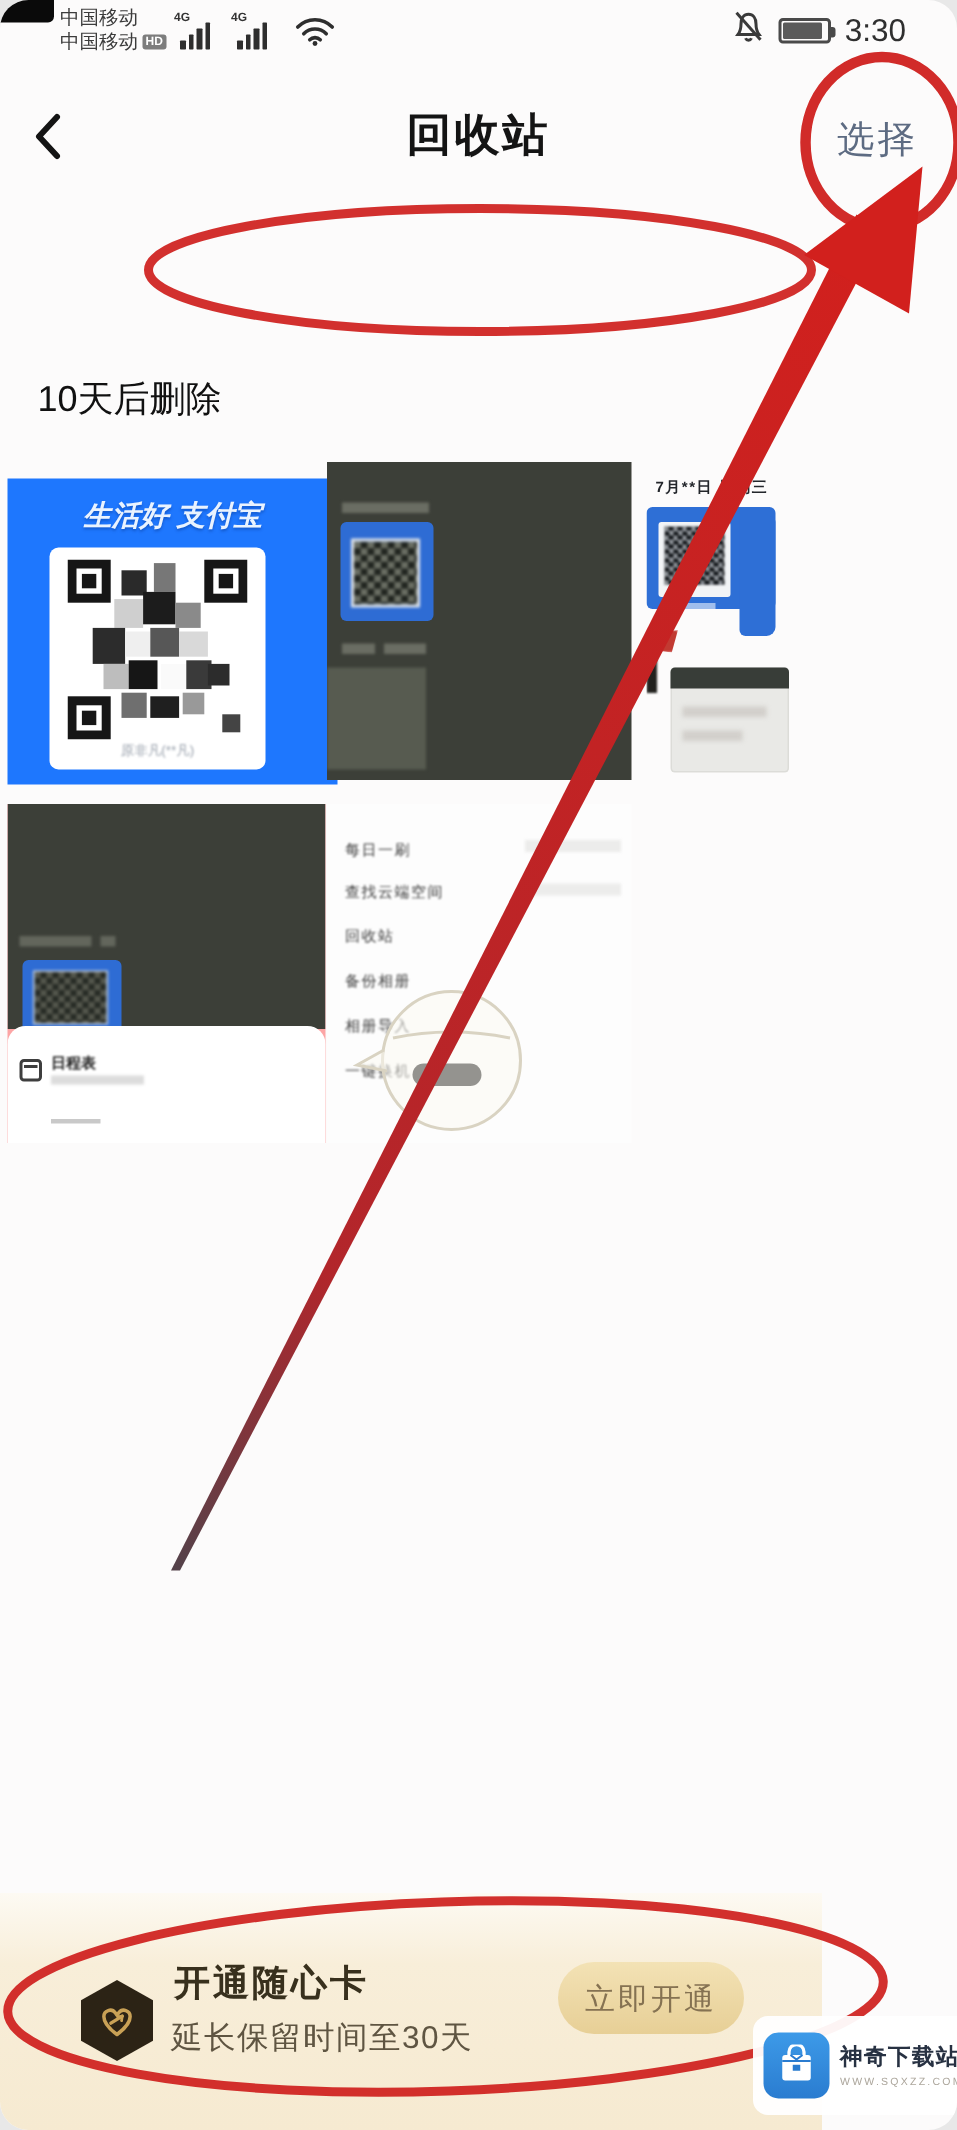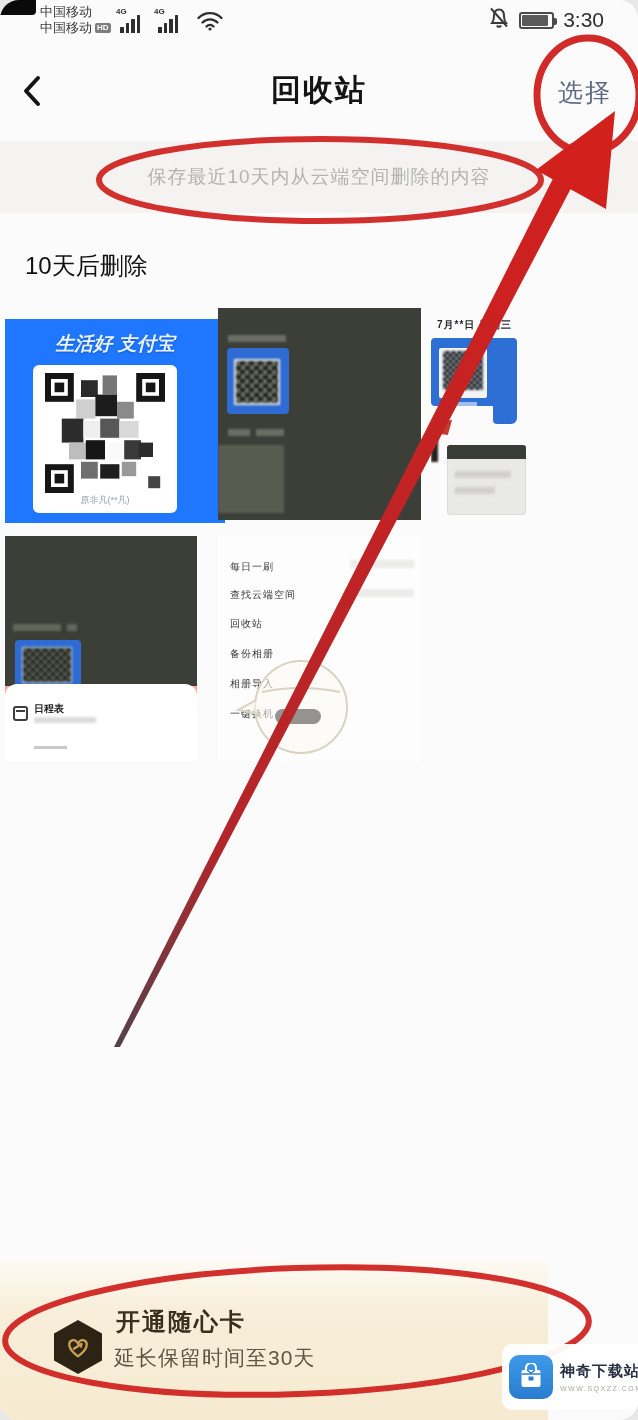--- a/index.html
+++ b/index.html
@@ -93,21 +93,21 @@
               filter:blur(0.6px); }
   .t3 .pole { position:absolute; left:0px; top:122px; width:7px; height:28px;
               background:#23221f; filter:blur(0.8px); }
   .t3 .receipt { position:absolute; left:16px; top:133px; width:79px; height:70px;
                  background:#e9e9e6; border-radius:3px; box-shadow:0 0 0 1px #dcdcd8 inset; }
   .t3 .receipt .head { position:absolute; left:0; top:0; width:100%; height:14px;
                  background:#383d38; border-radius:3px 3px 0 0; }
   .t3 .receipt .blurline { position:absolute; left:8px; width:56px; height:7px;
                  background:#d2cfcb; filter:blur(1.5px); }
 
-  .t4 { left:5px; top:536px; width:192px; height:226px; background:#fca5a5; }
+  .t4 { left:5px; top:536px; width:212px; height:226px; background:#fca5a5; }
   .t4 .darkpart { position:absolute; left:0; top:0; width:100%; height:150px;
                   background:#3c3f38; }
   .t4 .bar { position:absolute; background:#63665c; filter:blur(1px); }
   .t4 .bluecard { position:absolute; left:10px; top:104px; width:66px; height:46px;
                   background:#2e6cd4; border-radius:4px 4px 0 0; }
   .t4 .bluecard .inner { position:absolute; left:7px; top:7px; width:50px; height:36px;
                   background:repeating-conic-gradient(#262a24 0 25%, #55584e 0 50%) 0 0/8px 8px;
                   filter:blur(1.2px); border:1px solid #cfd6de; }
   .t4 .sheet { position:absolute; left:0; top:148px; width:100%; height:78px;
                background:#ffffff; border-radius:12px 12px 0 0; }
@@ -222,23 +222,20 @@
     <span class="back-btn">
       <svg width="24" height="34" viewBox="0 0 24 34" fill="none" stroke="#141414" stroke-width="4" stroke-linecap="round" stroke-linejoin="round">
         <polyline points="18,4 6,17 18,30"></polyline>
       </svg>
       <span></span>
     </span>
     <div class="nav-title">回收站</div>
     <div class="select-btn">选择</div>
   </div>
 
-  <div class="notice">
-    <span>保存最近10天内从云端空间删除的内容</span>
-  </div>
 
   <div class="section-h">10天后删除</div>
 
   <div class="thumb t1">
     <div class="brand">生活好 支付宝</div>
     <div class="qrcard">
       <svg width="120" height="120" viewBox="0 0 100 100" style="position:absolute;left:12px;top:8px;">
         <rect x="0" y="0" width="100" height="100" fill="#fff"></rect>
         <g filter="none">
           <rect x="0" y="0" width="24" height="24" fill="#161616"></rect>
@@ -332,20 +329,21 @@
   <div class="promo">
     <div class="hexbadge">
       <svg width="28" height="28" viewBox="0 0 24 24" fill="none" stroke="#c9a156" stroke-width="2" stroke-linecap="round" stroke-linejoin="round">
         <path d="M12 20 C8 17 4.5 13.8 4.5 9.8 A3.6 3.6 0 0 1 11 7.6 L12 9 L13 7.6 A3.6 3.6 0 0 1 19.5 9.8 C19.5 13.8 16 17 12 20 Z"></path>
         <path d="M8.5 13.5 L15 9.5"></path>
         <path d="M15 9.5 l-2.6 0.4 M15 9.5 l-0.4 2.6" stroke-width="1.6"></path>
       </svg>
     </div>
     <div class="promo-title">开通随心卡</div>
     <div class="promo-sub">延长保留时间至30天</div>
+    <div class="promo-btn">立即开通</div>
   </div>
 
   <svg class="overlay" viewBox="0 0 638 1420">
     <defs>
       <linearGradient id="shaftg" x1="116" y1="1045" x2="580" y2="150" gradientUnits="userSpaceOnUse">
         <stop offset="0" stop-color="#54424a"></stop>
         <stop offset="0.22" stop-color="#b2262b"></stop>
         <stop offset="1" stop-color="#d2201d"></stop>
       </linearGradient>
     </defs>

